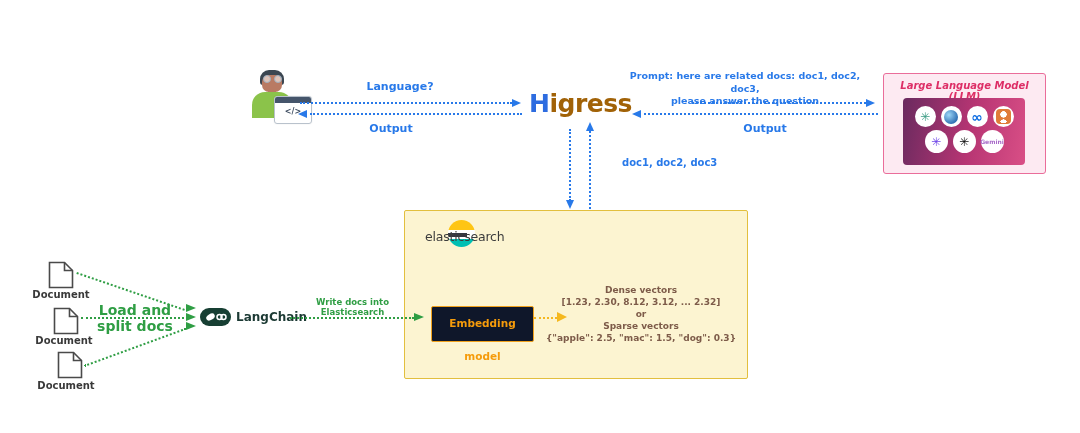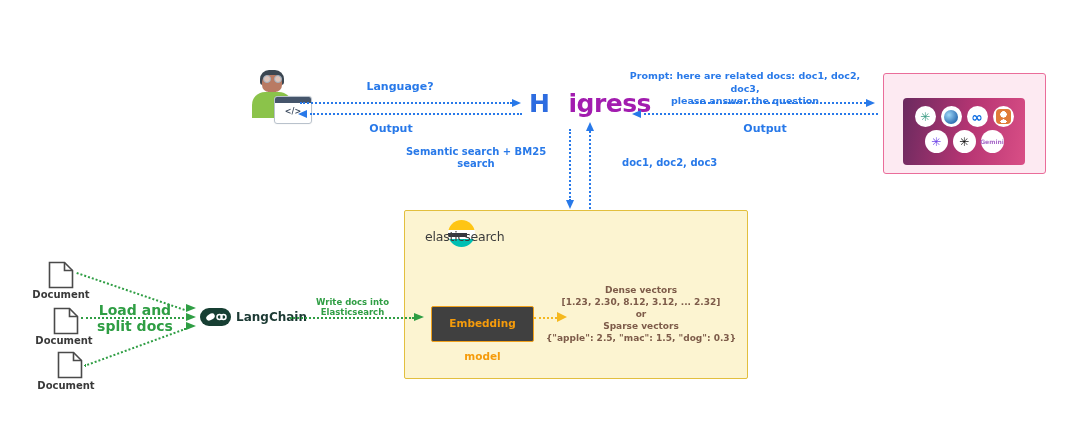--- a/index.html
+++ b/index.html
@@ -32,21 +32,21 @@
   .dev .glass{position:absolute;top:5px;width:6px;height:6px;border:1px solid #9fb0c0;border-radius:50%;background:rgba(255,255,255,.55);}
   .dev .shirt{position:absolute;left:2px;top:22px;width:40px;height:26px;background:#8bc34a;border-radius:13px 13px 0 0;}
   .dev .neck{position:absolute;left:18px;top:20px;width:8px;height:6px;background:#b97a63;}
   .dev .win{position:absolute;left:24px;top:26px;width:36px;height:26px;background:#fff;border:1px solid #b9c2cc;border-radius:3px;box-shadow:0 0 0 1px rgba(0,0,0,0.02);}
   .dev .win-bar{height:6px;background:#45556b;border-radius:2px 2px 0 0;}
   .dev .win-body{font-size:8px;font-weight:700;color:#3b4a5e;text-align:center;line-height:18px;}
 
   
   .higress{position:absolute;left:529px;top:89px;font-size:25px;font-weight:700;letter-spacing:-0.5px;}
   .higress .h{color:#2d6ce0;}
-  .higress .rest{color:#a21caf;margin-left:19px;}
+  .higress .rest{color:#a16207;}
 
   
   .llm-box{position:absolute;left:883px;top:73px;width:161px;height:99px;background:#fdeaf2;border:1.5px solid #ea6d9a;border-radius:3px;}
   .llm-title{position:absolute;left:0;top:6px;width:100%;text-align:center;font-size:10px;font-weight:600;font-style:italic;color:#dd2e66;}
   .llm-panel{position:absolute;left:19px;top:24px;width:122px;height:67px;border-radius:4px;
              background:linear-gradient(100deg,#6a2a5f 0%,#b73573 55%,#d94f86 100%);}
   .logo-row{display:flex;justify-content:center;gap:5px;}
   .logo-row1{margin-top:8px;}
   .logo-row2{margin-top:3px;}
   .logo-c{background:#fff;border-radius:50%;display:flex;align-items:center;justify-content:center;flex:0 0 auto;}
@@ -58,21 +58,21 @@
            radial-gradient(circle at 50% 36%,#ffffff 0 3px,transparent 3.4px),
            radial-gradient(ellipse 5px 3px at 50% 82%,#ffffff 0 60%,transparent 65%),#e07b39;}
   .gem{font-size:6px;font-weight:700;color:#a86bc9;}
 
   
   .es-box{position:absolute;left:404px;top:210px;width:342px;height:167px;background:#fcf4d1;border:1.5px solid #e2bf3e;border-radius:2px;}
   .es-logo{position:absolute;left:43px;top:9px;width:27px;height:27px;border-radius:50%;overflow:hidden;
            background:linear-gradient(to bottom,#fec514 0 10px,#ffffff 10px 12.5px,#ffffff 12.5px 17px,#ffffff 17px 18.5px,#00bfb3 18.5px 27px);}
   .es-logo .bar{position:absolute;left:0;top:12.5px;width:19px;height:4.5px;background:#343741;}
   .es-word{position:absolute;left:20px;top:18px;font-size:12.5px;font-weight:500;color:#3c3c3c;letter-spacing:-0.2px;}
-  .embed-box{position:absolute;left:26px;top:95px;width:101px;height:34px;background:#404040;border:1.5px solid #f0a11c;border-radius:2px;
+  .embed-box{position:absolute;left:26px;top:95px;width:101px;height:34px;background:#0f172a;border:1.5px solid #f0a11c;border-radius:2px;
              color:#f59b0b;font-size:10.5px;font-weight:600;text-align:center;line-height:33px;}
   .vectors{position:absolute;left:136px;top:73px;width:200px;text-align:center;color:#7d5b49;font-size:9px;font-weight:600;line-height:12px;}
 
   
   .doc-ic{position:absolute;}
   .doc-lbl{position:absolute;width:60px;text-align:center;font-size:10px;font-weight:600;color:#3a3a3a;}
 
   
   .lc-pill{position:absolute;left:200px;top:308px;width:31px;height:18px;border-radius:9px;background:#173f33;
            display:flex;align-items:center;justify-content:center;}
@@ -111,20 +111,21 @@
     <div>Prompt: here are related docs: doc1, doc2, doc3,</div>
     <div>please answer the question</div>
   </div>
   <div class="dot-h" style="left:692px;top:102px;width:174px;"></div>
   <div class="arr arr-r" style="left:866px;top:98.5px;"></div>
   <div class="dot-h" style="left:644px;top:113px;width:234px;"></div>
   <div class="arr arr-l" style="left:632px;top:109.5px;"></div>
   <div class="lbl blue center" style="left:715px;top:122px;width:100px;font-size:11px;">Output</div>
 
   <div class="llm-box">
+    <div class="llm-title">Large Language Model (LLM)</div>
     <div class="llm-panel">
       <div class="logo-row logo-row1">
         <div class="logo-c c21">
             <span class="knot" style="color:#3f9e87;">✳</span>
           </div>
         <div class="logo-c c21">
             <div class="globe"></div>
           </div>
         <div class="logo-c c21">
             <span class="knot" style="color:#0668e1;font-size:14px;">∞</span>
@@ -141,21 +142,20 @@
             <span class="knot" style="color:#111;">✳</span>
           </div>
         <div class="logo-c c23">
             <span class="gem">Gemini</span>
           </div>
       </div>
     </div>
   </div>
 
   <div class="lbl blue center" style="left:396px;top:146px;width:160px;font-size:10px;line-height:12px;">
-    <div>Semantic search + BM25 search</div>
   </div>
   <div class="dot-v" style="left:569px;top:129px;height:72px;"></div>
   <div class="arr arr-d" style="left:565.5px;top:200px;"></div>
   <div class="dot-v" style="left:589px;top:131px;height:78px;"></div>
   <div class="arr arr-u" style="left:585.5px;top:122px;"></div>
   <div class="lbl blue" style="left:602px;top:157px;font-size:10px;margin-left:20px;">doc1, doc2, doc3</div>
 
   <div class="es-box">
     <div class="es-logo">
         <div class="bar"></div>

